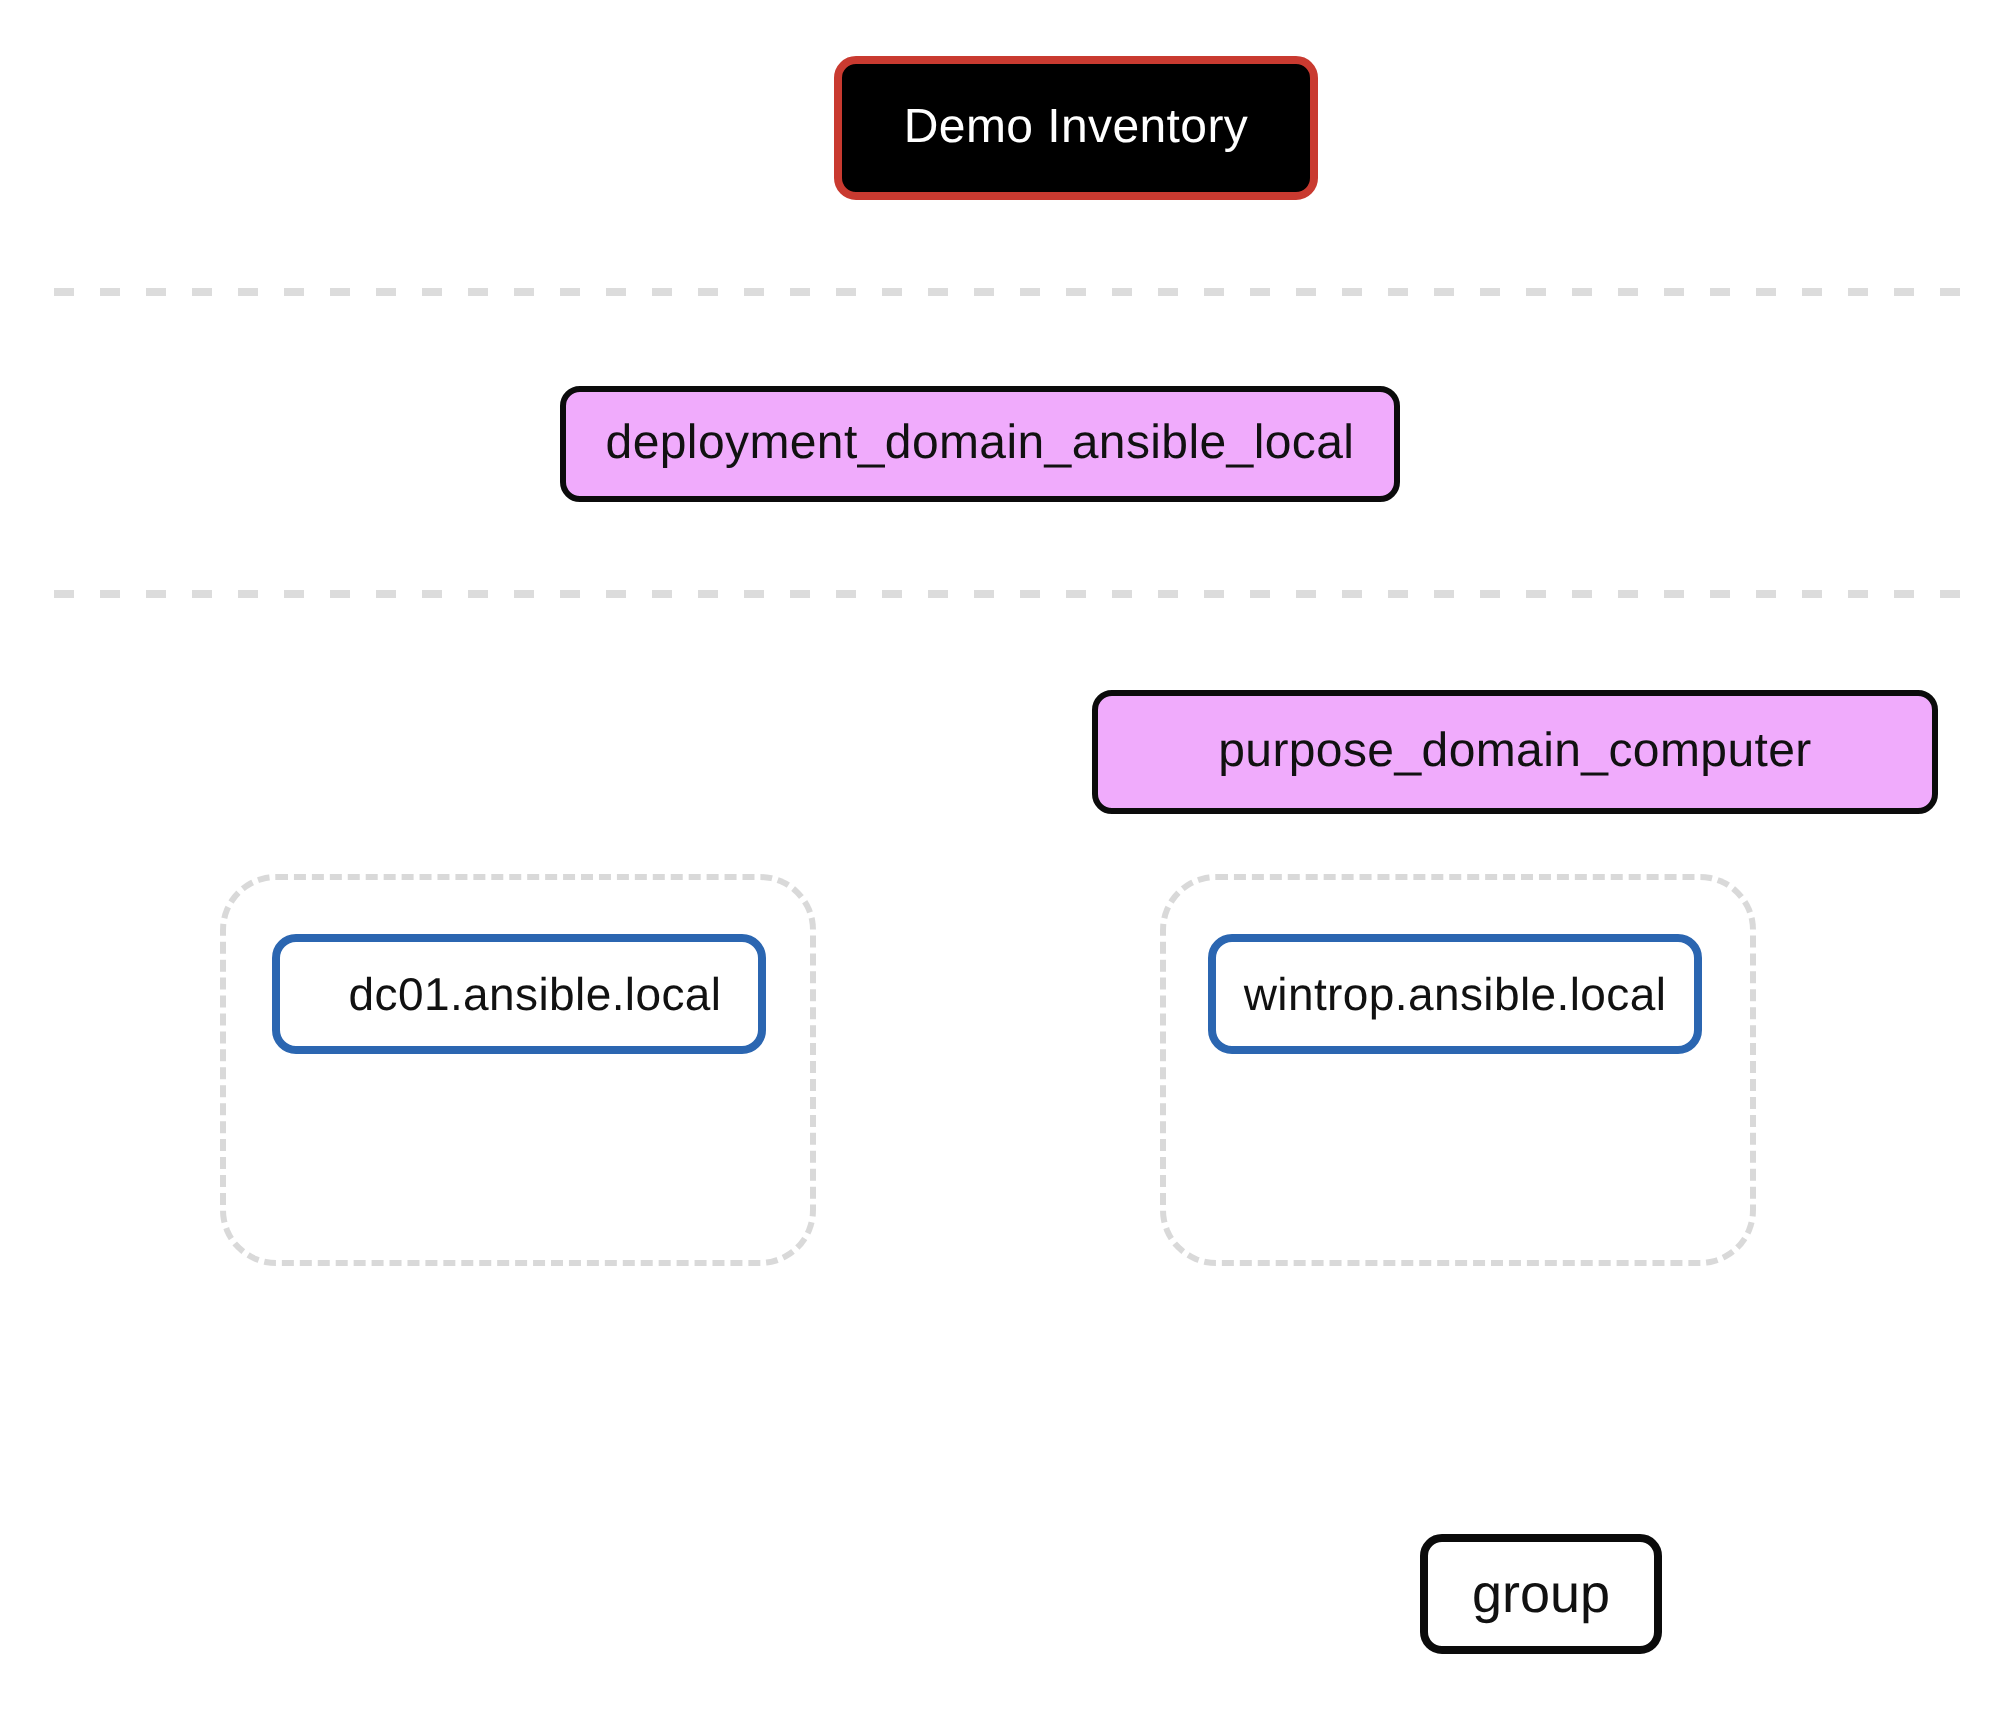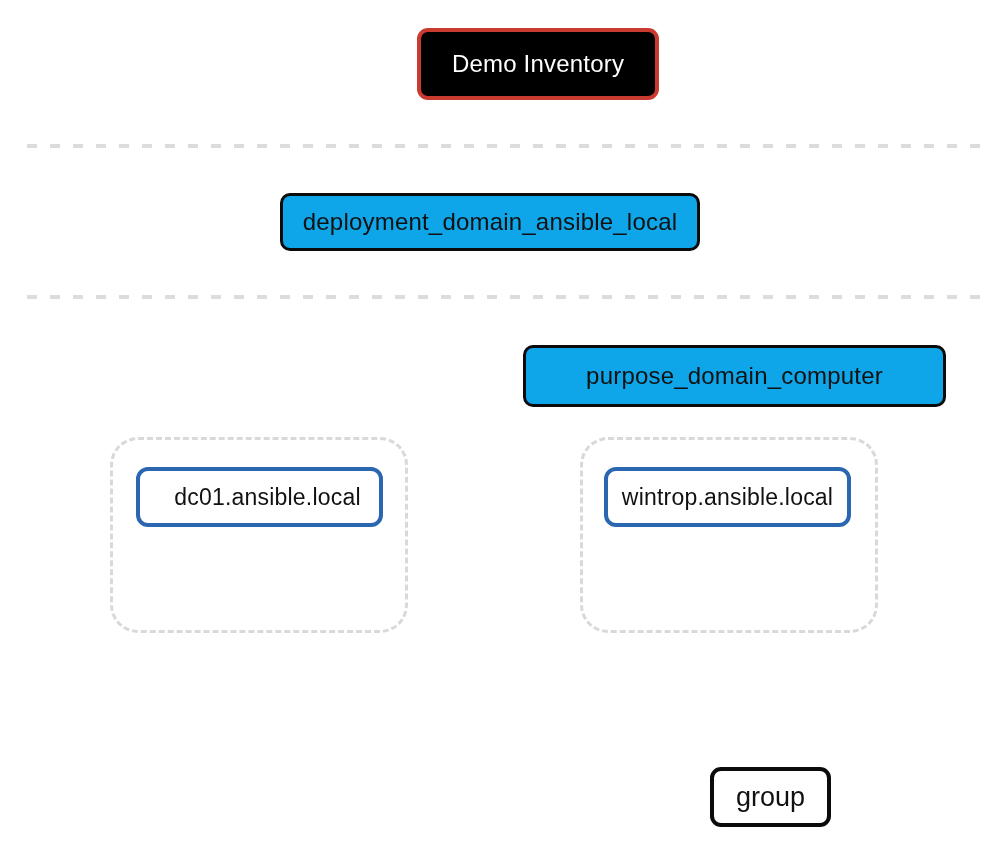--- a/index.html
+++ b/index.html
@@ -18,39 +18,39 @@
     position:relative;
     width:1004px;height:856px;
     background:var(--canvas-bg);
     font-family:"Liberation Sans","DejaVu Sans",sans-serif;
     color:var(--text-color);
     overflow:hidden;
   }
   .node{
     position:absolute;
     display:flex;align-items:center;justify-content:center;
-    background:#0ea5e9;
+    background:#f0abfc;
     border:3.5px solid var(--group-border);
     border-radius:10px;
     font-size:24px;
     letter-spacing:.2px;
     white-space:nowrap;
     box-sizing:border-box;
   }
   .node.inventory{
     left:373px;top:28px;width:242px;height:72px;
     background:var(--inventory-fill);
     color:var(--inventory-text);
     border:4px solid var(--inventory-border);
     border-radius:11px;
     margin-left:44px;
   }
   .node.deployment{left:280px;top:193px;width:420px;height:58px;}
   .node.purpose-left{left:47px;top:345px;width:423px;height:62px;}
-  .node.purpose-right{left:523px;top:345px;width:423px;height:62px;}
+  .node.purpose-right{left:546px;top:345px;width:423px;height:62px;}
   .divider{
     position:absolute;left:27px;width:953px;height:4px;
     background:repeating-linear-gradient(90deg,var(--divider-color) 0 10px,transparent 10px 23px);
   }
   .divider.d1{top:144px;}
   .divider.d2{top:295px;}
   .members{
     position:absolute;
     border:3px dashed var(--container-border);
     border-radius:28px;

